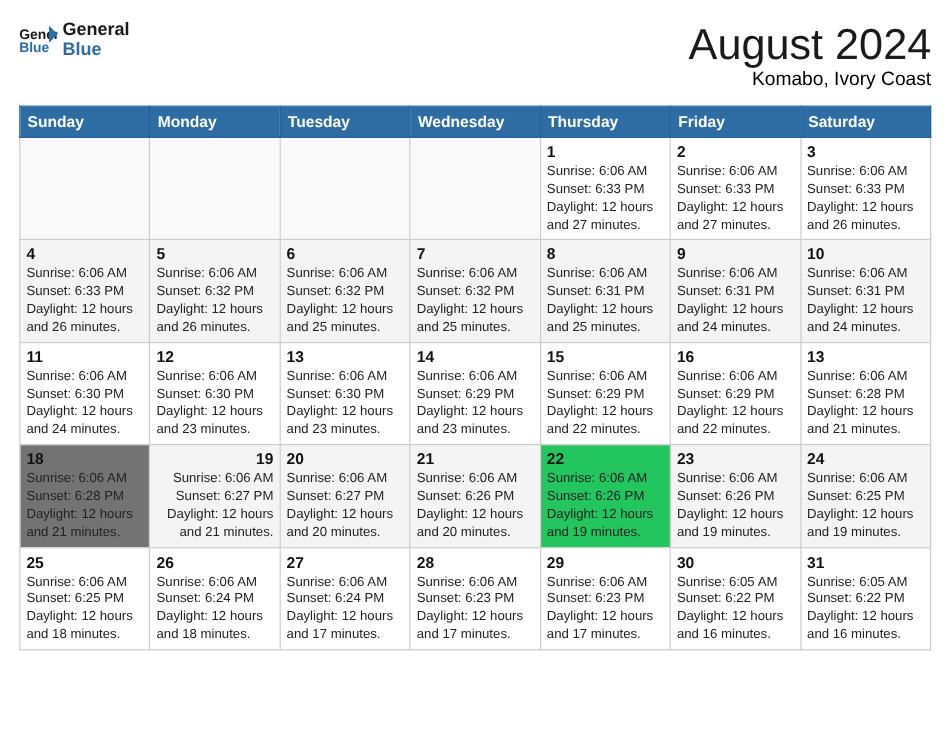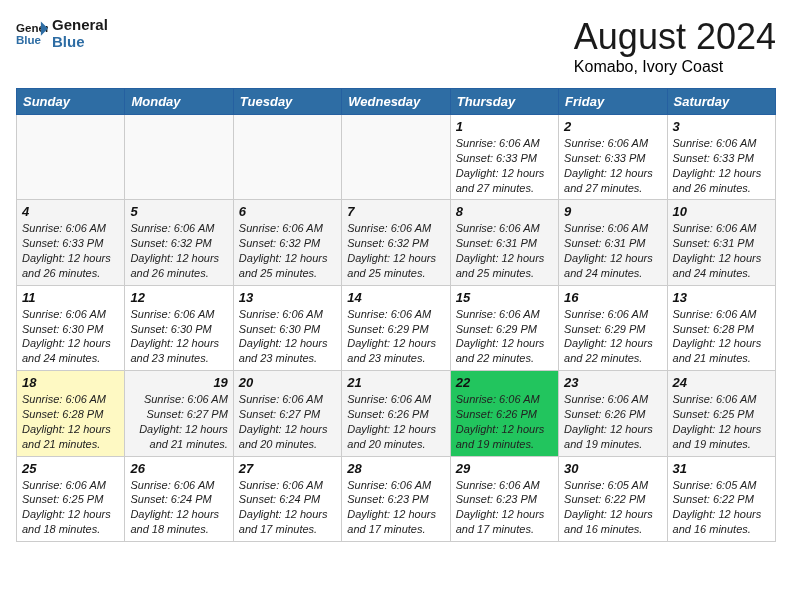--- a/index.html
+++ b/index.html
@@ -19,35 +19,35 @@
     .logo {
       display: flex;
       align-items: center;
       gap: 4px;
     }
     .logo-icon {
       width: 32px;
       height: 28px;
     }
     .title-block {
+      text-align: right;
     }
     .month-year {
       font-size: 36px;
       font-weight: normal;
       color: #1a1a1a;
     }
     .location {
       font-size: 16px;
       color: #000000;
     }
     .calendar {
       width: 100%;
       border-collapse: collapse;
       border: 1px solid #ccc;
-      font-style: italic;
     }
     .calendar th {
       background: #2e6da4;
       color: #fff;
       font-size: 13px;
       font-weight: bold;
       padding: 5px 6px;
       text-align: left;
       border: 1px solid #2560a0;
     }
@@ -239,21 +239,21 @@
         </td>
         <td>
           <div class="day-num">13</div>
           <div class="day-info" style="white-space: pre-line;">Sunrise: 6:06 AM
 Sunset: 6:28 PM
 Daylight: 12 hours
 and 21 minutes.</div>
         </td>
       </tr>
       <tr class="week-row" style="background: rgb(244, 244, 244);">
-        <td style="background: #fef9c3;">
+        <td style="background: #737373;">
           <div class="day-num">18</div>
           <div class="day-info" style="white-space: pre-line;">Sunrise: 6:06 AM
 Sunset: 6:28 PM
 Daylight: 12 hours
 and 21 minutes.</div>
         </td>
         <td style="background: rgb(244, 244, 244); text-align: right;">
           <div class="day-num">19</div>
           <div class="day-info" style="white-space: pre-line;">Sunrise: 6:06 AM
 Sunset: 6:27 PM

